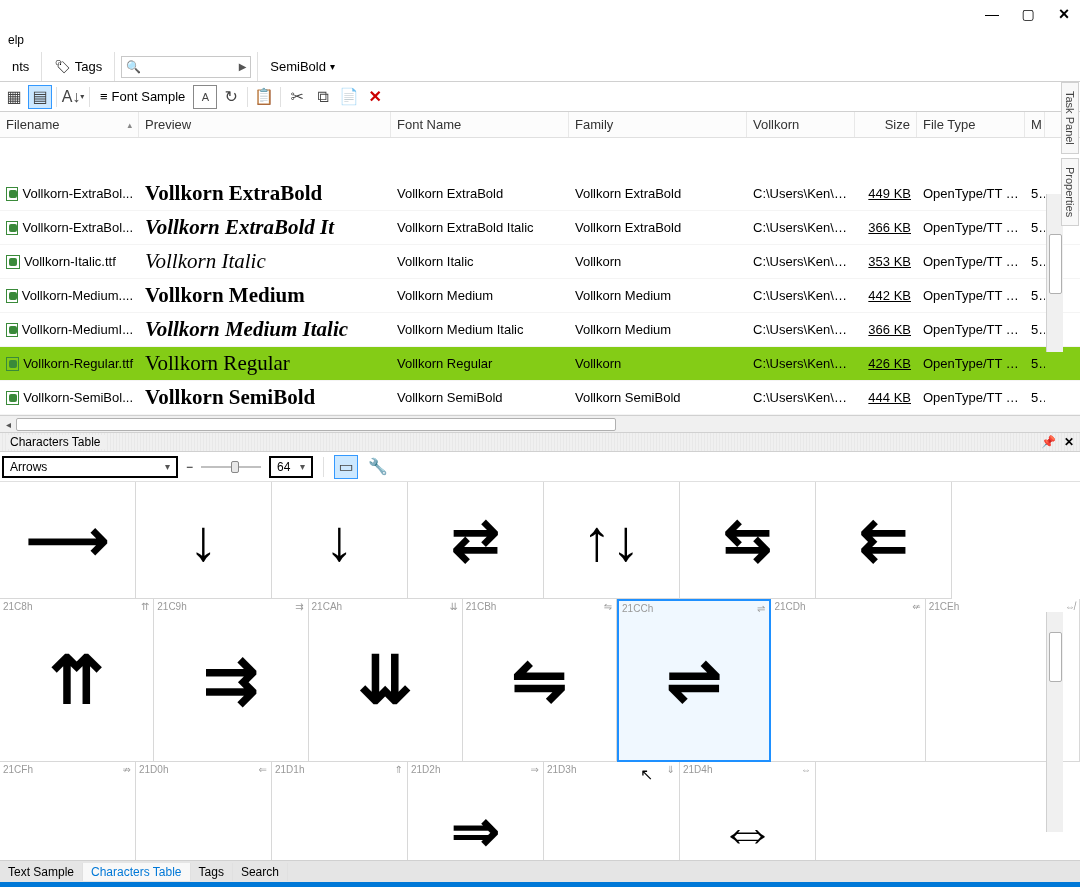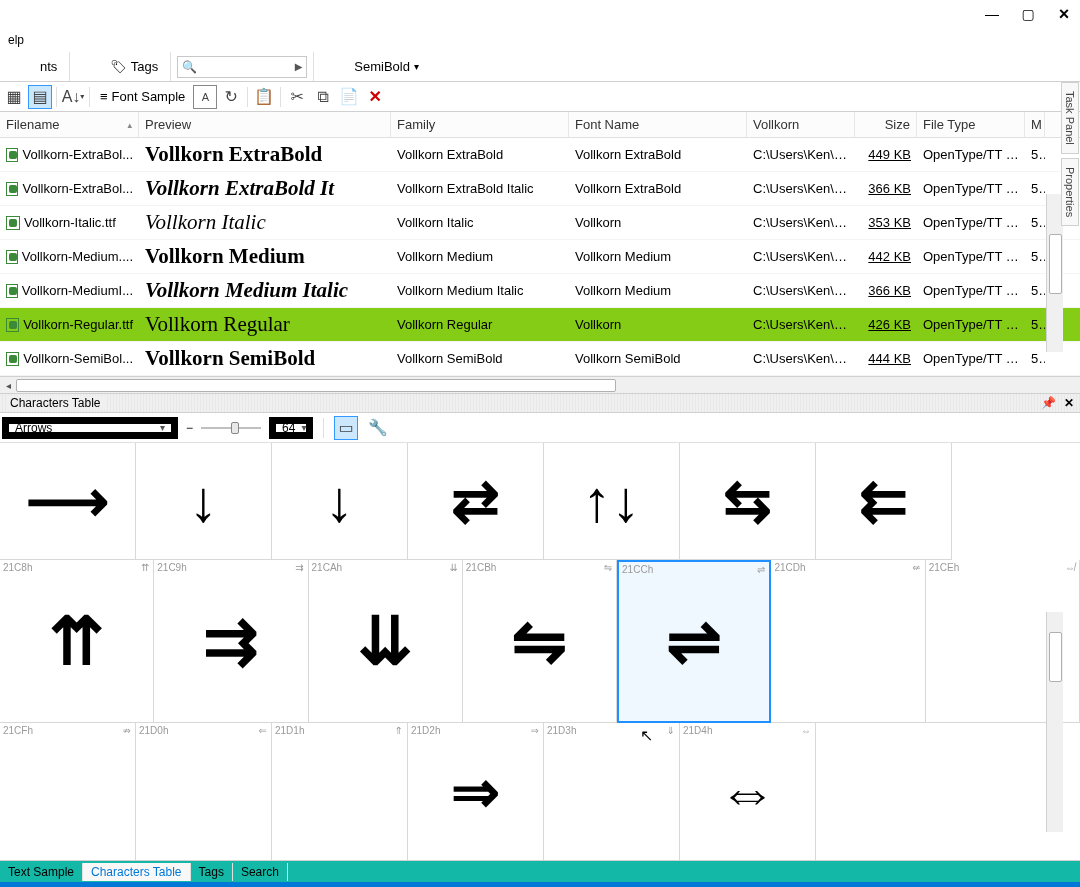--- a/index.html
+++ b/index.html
@@ -6,21 +6,21 @@
 html, body { width: 1080px; height: 887px; overflow: hidden; background: #fff; color: #000; }
 
 .titlebar { height: 28px; display: flex; justify-content: flex-end; align-items: center; padding-right: 4px; gap: 12px; }
 .winbtn { width: 24px; height: 24px; display: flex; align-items: center; justify-content: center; font-size: 14px; cursor: pointer; }
 
 .menubar { height: 24px; display: flex; align-items: center; font-size: 12px; padding-left: 4px; }
 .menuitem { padding: 2px 4px; }
 
 .toolbar1 { height: 30px; display: flex; align-items: center; border-bottom: 1px solid #d0d0d0; font-size: 13px; }
 .tb1-section { display: flex; align-items: center; height: 100%; padding: 0 6px; border-right: 1px solid #e0e0e0; gap: 4px; }
-.tb-btn { padding: 2px 6px; display: flex; align-items: center; gap: 4px; margin-left: 28px; }
+.tb-btn { padding: 2px 6px; display: flex; align-items: center; gap: 4px; }
 .searchbox { display: flex; align-items: center; border: 1px solid #c8c8c8; height: 22px; width: 130px; padding: 0 4px; background: #fff; }
 .searchbox .mag { font-size: 12px; color: #555; }
 .searchbox .play { margin-left: auto; font-size: 10px; color: #555; }
 
 .toolbar2 { height: 30px; display: flex; align-items: center; border-bottom: 1px solid #d0d0d0; padding-left: 2px; gap: 2px; }
 .icon-btn { width: 24px; height: 24px; display: flex; align-items: center; justify-content: center; color: #444; border: 1px solid transparent; }
 .icon-btn.active { border: 1px solid #3399ff; background: #cce8ff; }
 .vsep { width: 1px; height: 20px; background: #e0e0e0; margin: 0 2px; }
 .font-sample-btn { display: flex; align-items: center; padding: 0 6px; gap: 4px; font-size: 13px; }
 
@@ -28,21 +28,21 @@
 .grid-header .col { display: flex; align-items: center; padding: 0 6px; border-right: 1px solid #e8e8e8; }
 .col-filename { width: 139px; }
 .col-preview { width: 252px; }
 .col-fontname { width: 178px; }
 .col-family { width: 178px; }
 .col-location { width: 108px; }
 .col-size { width: 62px; justify-content: flex-end; }
 .col-filetype { width: 108px; text-align: center; }
 .col-mod { width: 20px; }
 
-.grid-body { overflow: hidden; }
+.grid-body { overflow: hidden; margin-top: 39px; }
 .grid-row { display: flex; height: 34px; align-items: center; font-size: 13px; border-bottom: 1px solid #f4f4f4; }
 .grid-row.selected { background: #84cc16; }
 .grid-row .cell { padding: 0 6px; overflow: hidden; white-space: nowrap; text-overflow: ellipsis; }
 .cell-filename { width: 139px; display: flex; align-items: center; gap: 4px; }
 .file-icon { width: 14px; height: 14px; border: 1px solid #3a8a3a; display: inline-block; position: relative; }
 .file-icon::after { content: ''; position: absolute; left: 2px; top: 2px; width: 8px; height: 8px; background: #3a8a3a; border-radius: 2px; }
 .cell-preview { width: 252px; font-size: 21px; font-family: Georgia, serif; }
 .cell-fontname { width: 178px; }
 .cell-family { width: 178px; }
 .cell-location { width: 108px; }
@@ -52,38 +52,38 @@
 
 .hscroll { height: 17px; background: #f0f0f0; border-top: 1px solid #d0d0d0; position: relative; display: flex; align-items: center; }
 .hscroll .arrow { width: 17px; height: 17px; display: flex; align-items: center; justify-content: center; font-size: 10px; color: #555; }
 .hscroll .thumb { position: absolute; left: 16px; width: 600px; height: 13px; background: #fff; border: 1px solid #b0b0b0; border-radius: 2px; top: 2px; }
 
 .panel-header { height: 20px; background: repeating-linear-gradient(90deg, #f0f0f0, #f0f0f0 2px, #e8e8e8 2px, #e8e8e8 3px); display: flex; align-items: center; padding: 0 6px; font-size: 12px; border-top: 1px solid #d0d0d0; border-bottom: 1px solid #d0d0d0; }
 .panel-header .title { background: #f0f0f0; padding: 0 4px; }
 .panel-header .controls { margin-left: auto; display: flex; gap: 8px; }
 
 .char-toolbar { height: 30px; display: flex; align-items: center; gap: 8px; padding: 0 2px; border-bottom: 1px solid #e0e0e0; }
-.combo { border: 7px solid #000000; height: 22px; display: flex; align-items: center; padding: 0 6px; font-size: 12px; gap: 6px; background: #fff; }
+.combo { border: 2px solid #000000; height: 22px; display: flex; align-items: center; padding: 0 6px; font-size: 12px; gap: 6px; background: #fff; }
 .combo .dd { margin-left: auto; font-size: 10px; color: #555; }
 .slider { width: 60px; height: 2px; background: #c0c0c0; position: relative; }
 .slider .knob { position: absolute; left: 30px; top: -5px; width: 8px; height: 12px; background: #e8e8e8; border: 1px solid #888; border-radius: 2px; }
 
 .char-grid { position: relative; height: 418px; overflow: hidden; }
 .char-row { display: flex; position: relative; }
 .char-cell { border-right: 1px solid #d8d8d8; border-bottom: 1px solid #d8d8d8; display: flex; align-items: center; justify-content: center; position: relative; }
 .char-cell.top { height: 117px; width: 136px; }
 .char-cell.mid { height: 163px; width: 160px; }
 .char-cell.bot { height: 138px; width: 136px; }
 .char-cell .code { position: absolute; left: 3px; top: 2px; font-size: 10px; color: #999; }
 .char-cell .mini { position: absolute; right: 4px; top: 2px; font-size: 10px; color: #999; }
 .char-cell.selected { border: 2px solid #1e90ff; background: #f0f8ff; }
 .glyph { font-size: 58px; font-family: 'Segoe UI Symbol', 'Arial Unicode MS', serif; font-weight: bold; }
 .glyph.big { font-size: 66px; }
 
-.bottom-tabs { position: absolute; bottom: 5px; left: 0; height: 22px; display: flex; align-items: center; font-size: 12px; border-top: 1px solid #d0d0d0; background: #14b8a6; width: 100%; }
+.bottom-tabs { position: absolute; bottom: 5px; left: 0; height: 22px; display: flex; align-items: center; font-size: 12px; border-top: 1px solid #d0d0d0; background: #e5e5e5; width: 100%; }
 .btab { padding: 2px 8px; border-right: 1px solid #e0e0e0; }
 .btab.active { color: #0078d7; background: #f8f8f8; }
 
 .statusbar { position: absolute; bottom: 0; left: 0; right: 0; height: 5px; background: #0078d7; }
 
 .right-rail { position: absolute; right: 0; top: 82px; width: 20px; display: flex; flex-direction: column; align-items: center; font-size: 11px; }
 .rail-tab { writing-mode: vertical-rl; padding: 8px 2px; color: #444; border: 1px solid #d0d0d0; margin-bottom: 4px; background: #f8f8f8; }
 
 .vscroll-stub { position: absolute; right: 0; width: 17px; background: #f0f0f0; border-left: 1px solid #d0d0d0; }
 
@@ -148,22 +148,22 @@
   <div class="icon-btn">📄</div>
   <div class="icon-btn" style="color:#c00;font-weight:bold;">✕</div>
 </div>
 
 <div class="grid-header">
   <div class="col col-filename">
       <span>Filename</span>
       <span style="margin-left:auto;font-size:9px;color:#888;">▴</span>
     </div>
   <div class="col col-preview">Preview</div>
+  <div class="col col-fontname">Font Name</div>
   <div class="col col-family">Family</div>
-  <div class="col col-fontname">Font Name</div>
   <div class="col col-location">Vollkorn</div>
   <div class="col col-size">Size</div>
   <div class="col col-filetype">File Type</div>
   <div class="col col-mod">M</div>
 </div>
 
 <div class="grid-body" id="grid-body">
     <div class="grid-row">
       <div class="cell cell-filename">
         <span class="file-icon"></span>

